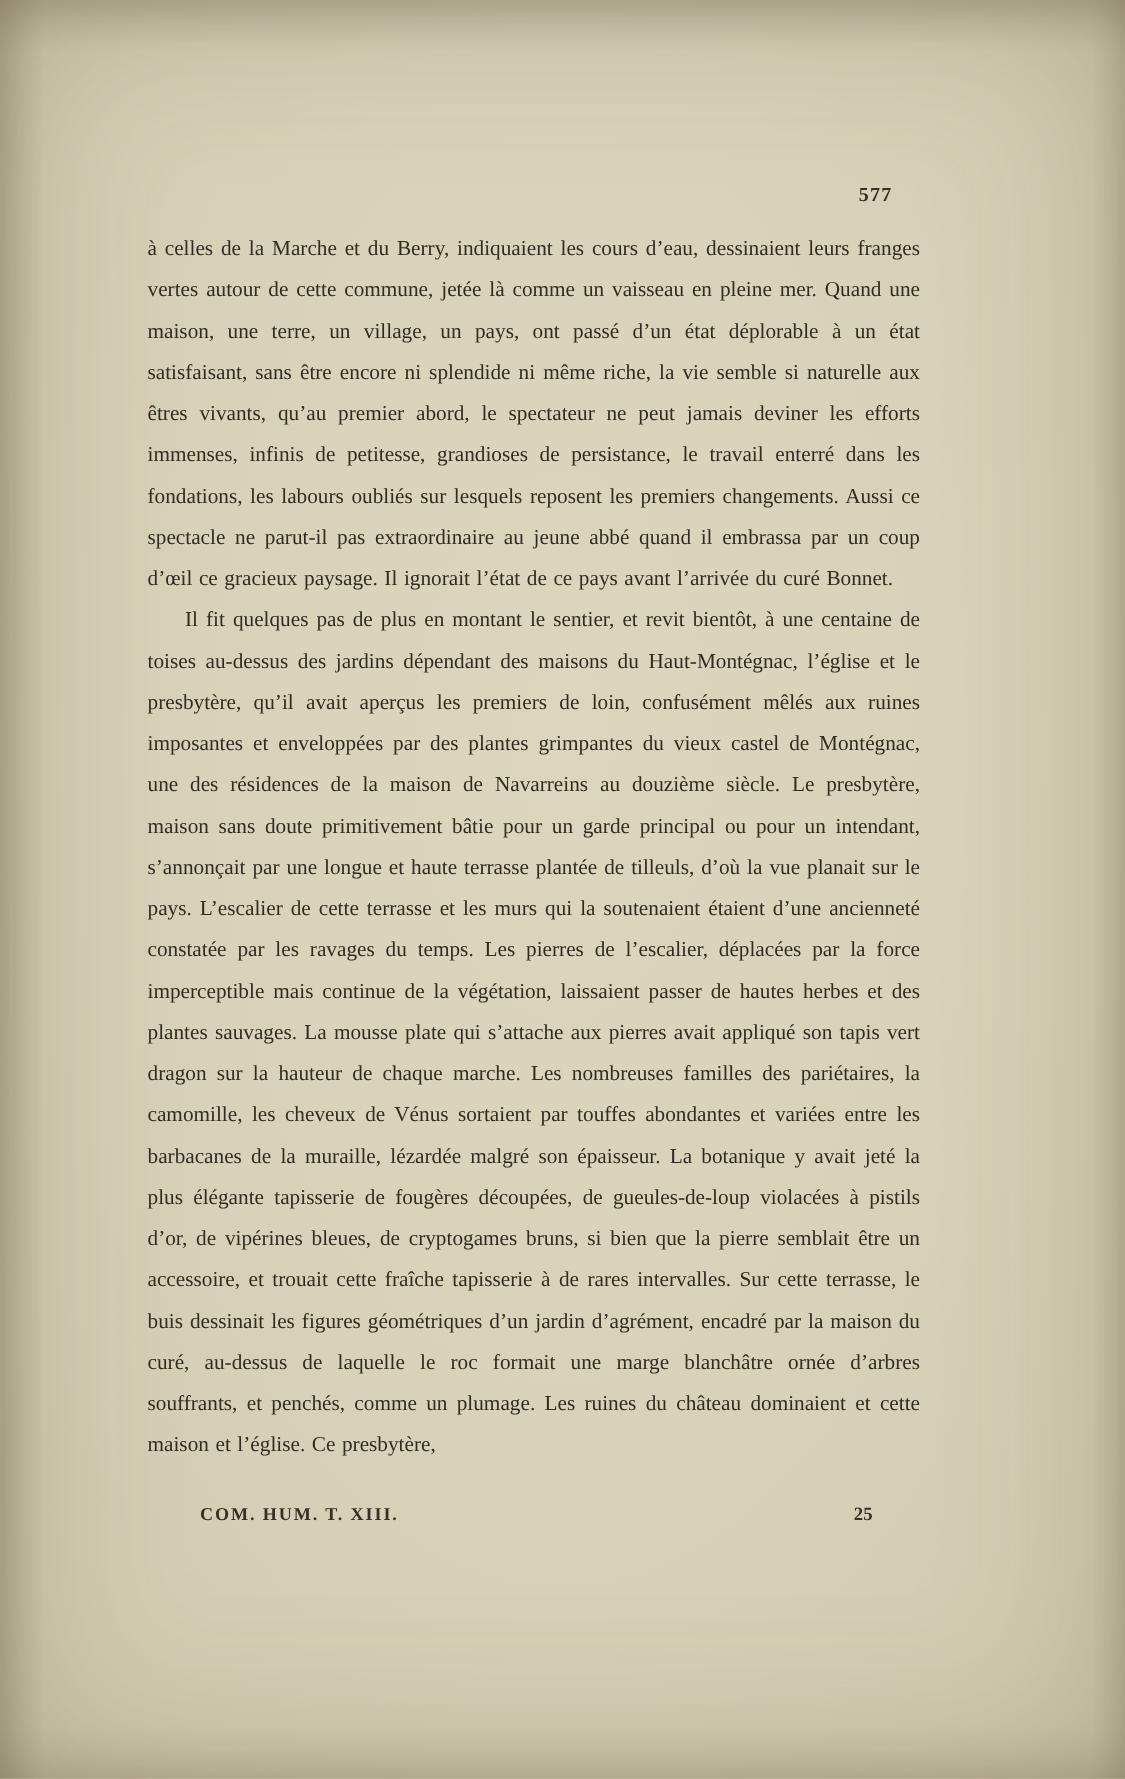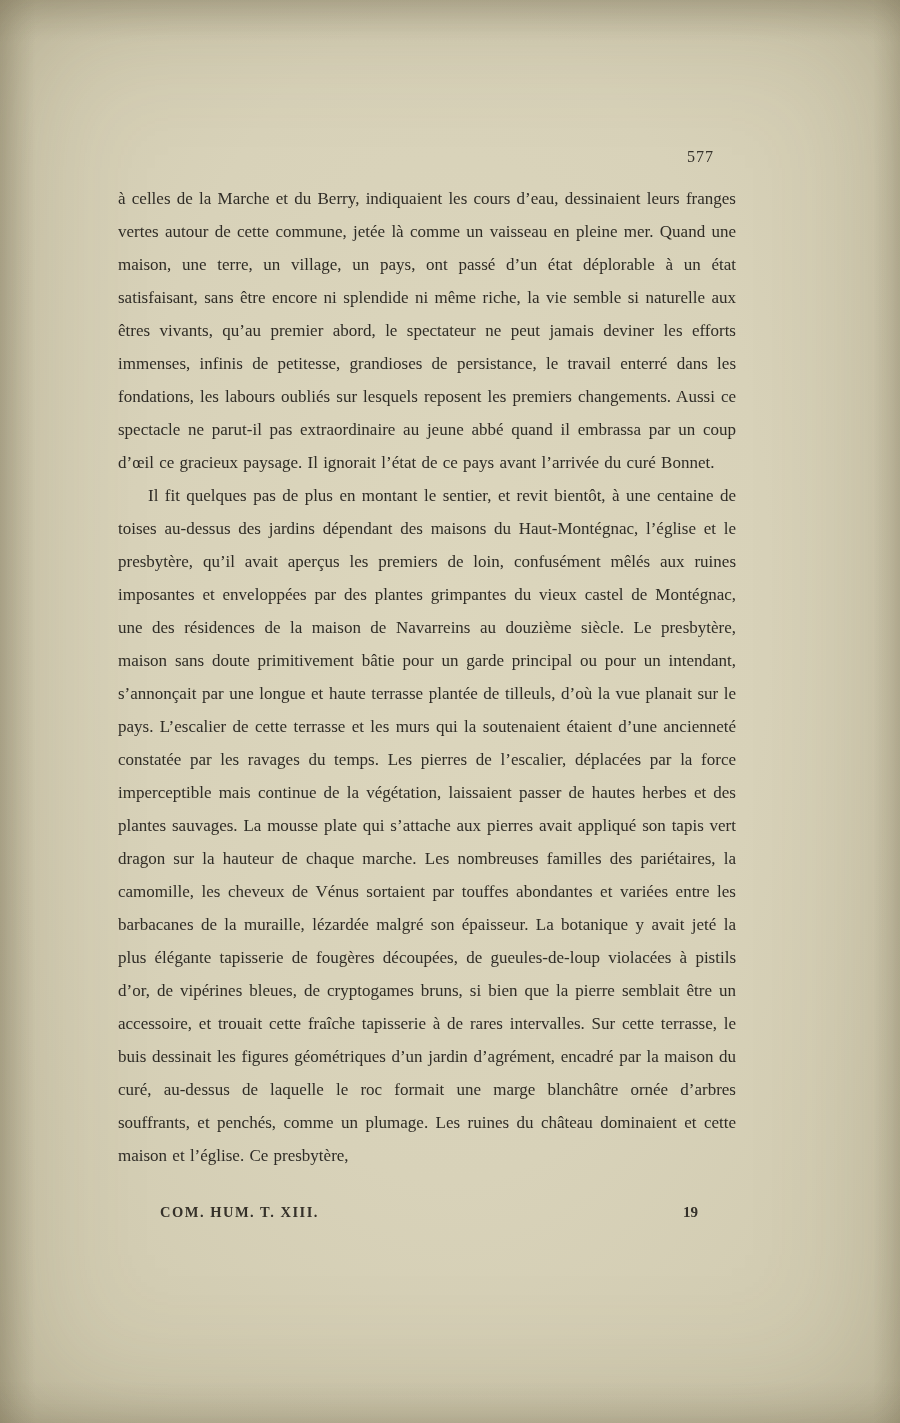--- a/index.html
+++ b/index.html
@@ -53,21 +53,21 @@
     font-weight: bold;
     letter-spacing: 3px;
     color: #35312a;
   }
 
   .page-number {
     position: absolute;
     right: 22px;
     top: 0;
     font-size: 16px;
-    font-weight: normal;
+    font-weight: bold;
     letter-spacing: 1px;
     color: #35312a;
   }
 
   .text-block {
     position: absolute;
     top: 182px;
     left: 118px;
     width: 618px;
   }
@@ -123,16 +123,16 @@
     <span class="page-number">577</span>
   </header>
 
   <main class="text-block">
     <p class="para no-indent">à celles de la Marche et du Berry, indiquaient les cours d’eau, dessinaient leurs franges vertes autour de cette commune, jetée là comme un vaisseau en pleine mer. Quand une maison, une terre, un village, un pays, ont passé d’un état déplorable à un état satisfaisant, sans être encore ni splendide ni même riche, la vie semble si naturelle aux êtres vivants, qu’au premier abord, le spectateur ne peut jamais deviner les efforts immenses, infinis de petitesse, grandioses de persistance, le travail enterré dans les fondations, les labours oubliés sur lesquels reposent les premiers changements. Aussi ce spectacle ne parut-il pas extraordinaire au jeune abbé quand il embrassa par un coup d’œil ce gracieux paysage. Il ignorait l’état de ce pays avant l’arrivée du curé Bonnet.</p>
     <p class="para">Il fit quelques pas de plus en montant le sentier, et revit bientôt, à une centaine de toises au-dessus des jardins dépendant des maisons du Haut-Montégnac, l’église et le presbytère, qu’il avait aperçus les premiers de loin, confusément mêlés aux ruines imposantes et enveloppées par des plantes grimpantes du vieux castel de Montégnac, une des résidences de la maison de Navarreins au douzième siècle. Le presbytère, maison sans doute primitivement bâtie pour un garde principal ou pour un intendant, s’annonçait par une longue et haute terrasse plantée de tilleuls, d’où la vue planait sur le pays. L’escalier de cette terrasse et les murs qui la soutenaient étaient d’une ancienneté constatée par les ravages du temps. Les pierres de l’escalier, déplacées par la force imperceptible mais continue de la végétation, laissaient passer de hautes herbes et des plantes sauvages. La mousse plate qui s’attache aux pierres avait appliqué son tapis vert dragon sur la hauteur de chaque marche. Les nombreuses familles des pariétaires, la camomille, les cheveux de Vénus sortaient par touffes abondantes et variées entre les barbacanes de la muraille, lézardée malgré son épaisseur. La botanique y avait jeté la plus élégante tapisserie de fougères découpées, de gueules-de-loup violacées à pistils d’or, de vipérines bleues, de cryptogames bruns, si bien que la pierre semblait être un accessoire, et trouait cette fraîche tapisserie à de rares intervalles. Sur cette terrasse, le buis dessinait les figures géométriques d’un jardin d’agrément, encadré par la maison du curé, au-dessus de laquelle le roc formait une marge blanchâtre ornée d’arbres souffrants, et penchés, comme un plumage. Les ruines du château dominaient et cette maison et l’église. Ce presbytère,</p>
   </main>
 
   <footer class="page-footer">
     <span class="signature">COM. HUM. T. XIII.</span>
-    <span class="sheet-number">19</span>
+    <span class="sheet-number">25</span>
   </footer>
 
 </div>
 
 </body></html>

